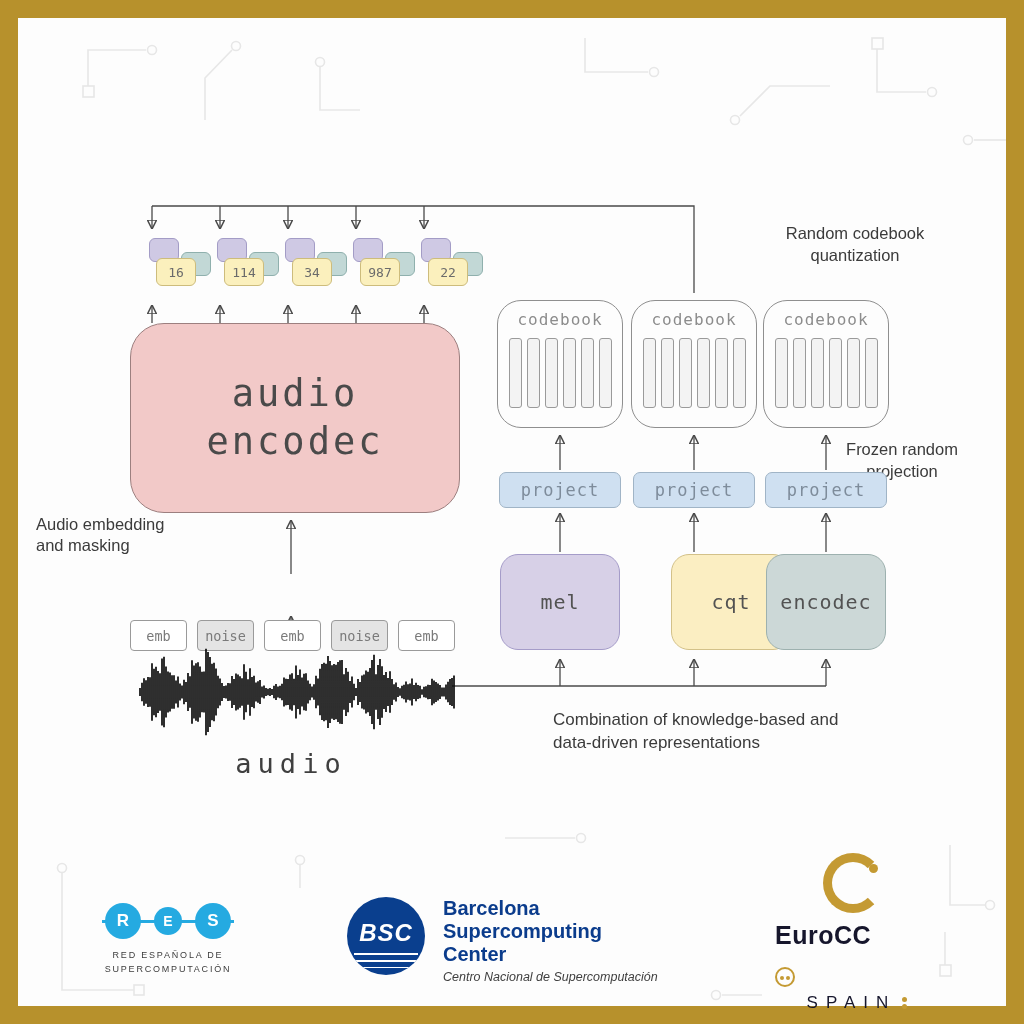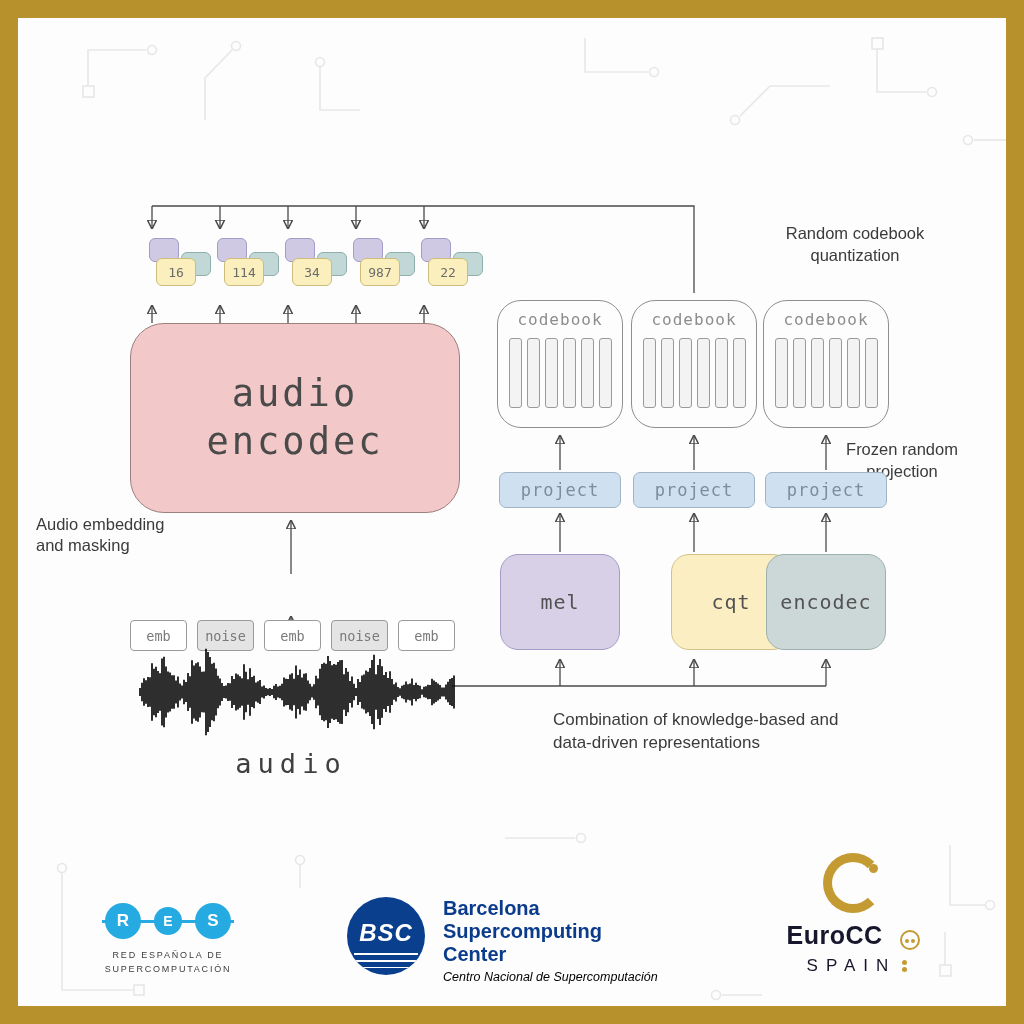--- a/index.html
+++ b/index.html
@@ -62,27 +62,27 @@
   .res-circle.small { width:28px; height:28px; font-size:14px; }
   .res-caption { margin-top:6px; font-size:9px; letter-spacing:1.8px; color:#3c3c3c; }
   .res-caption + .res-caption { margin-top:4px; }
 
   
   .bsc { left:347px; top:897px; display:flex; gap:18px; align-items:flex-start; }
   .bsc-ball { position:relative; width:78px; height:78px; border-radius:50%; background:var(--bsc-blue,#0a3f8e); overflow:hidden; flex:0 0 auto; }
   .bsc-acronym { position:absolute; top:22px; left:0; right:0; text-align:center; color:#fff; font-weight:bold; font-style:italic; font-size:24px; letter-spacing:1px; }
   .bsc-stripes { position:absolute; left:7px; right:7px; bottom:7px; height:15px; background:repeating-linear-gradient(#ffffff 0 2.5px, transparent 2.5px 7px); }
   .bsc-name { font-size:20px; line-height:23px; font-weight:bold; color:#0b3c8c; }
-  .bsc-sub { margin-top:4px; font-size:12.5px; font-style:italic; color:#000000; }
+  .bsc-sub { margin-top:4px; font-size:12.5px; font-style:italic; color:#404040; }
 
   
   .eurocc { left:775px; top:853px; width:156px; text-align:center; }
   .eurocc-c { position:relative; width:60px; height:60px; margin:0 auto; border:9px solid var(--eurocc-gold,#c49a33); border-right-color:transparent; border-radius:50%; }
   .eurocc-c::after { content:''; position:absolute; right:-4px; top:2px; width:9px; height:9px; border-radius:50%; background:var(--eurocc-gold,#c49a33); }
-  .eurocc-name-row { display:flex; align-items:flex-end; justify-content:center; gap:17px; margin-top:8px; }
+  .eurocc-name-row { display:flex; align-items:flex-start; justify-content:center; gap:17px; margin-top:8px;flex-direction:column; }
   .eurocc-name { font-size:25px; font-weight:bold; color:#16162c; letter-spacing:0.5px; }
   .eurocc-emblem { position:relative; width:20px; height:20px; border:2px solid var(--eurocc-gold,#c49a33); border-radius:50%; }
   .eurocc-emblem::before { content:''; position:absolute; left:3px; top:7px; width:4px; height:4px; border-radius:50%; background:var(--eurocc-gold,#c49a33); }
   .eurocc-emblem::after { content:''; position:absolute; right:3px; top:7px; width:4px; height:4px; border-radius:50%; background:var(--eurocc-gold,#c49a33); }
   .eurocc-country-row { display:flex; align-items:center; justify-content:center; gap:6px; margin-top:6px; }
   .eurocc-country { font-size:17px; font-weight:normal; letter-spacing:8px; color:#16162c; text-indent:8px; }
   .eurocc-dots i { display:block; width:5px; height:5px; border-radius:50%; background:var(--eurocc-gold,#c49a33); margin:2px 0; }
 </style>
 </head>
 <body>

